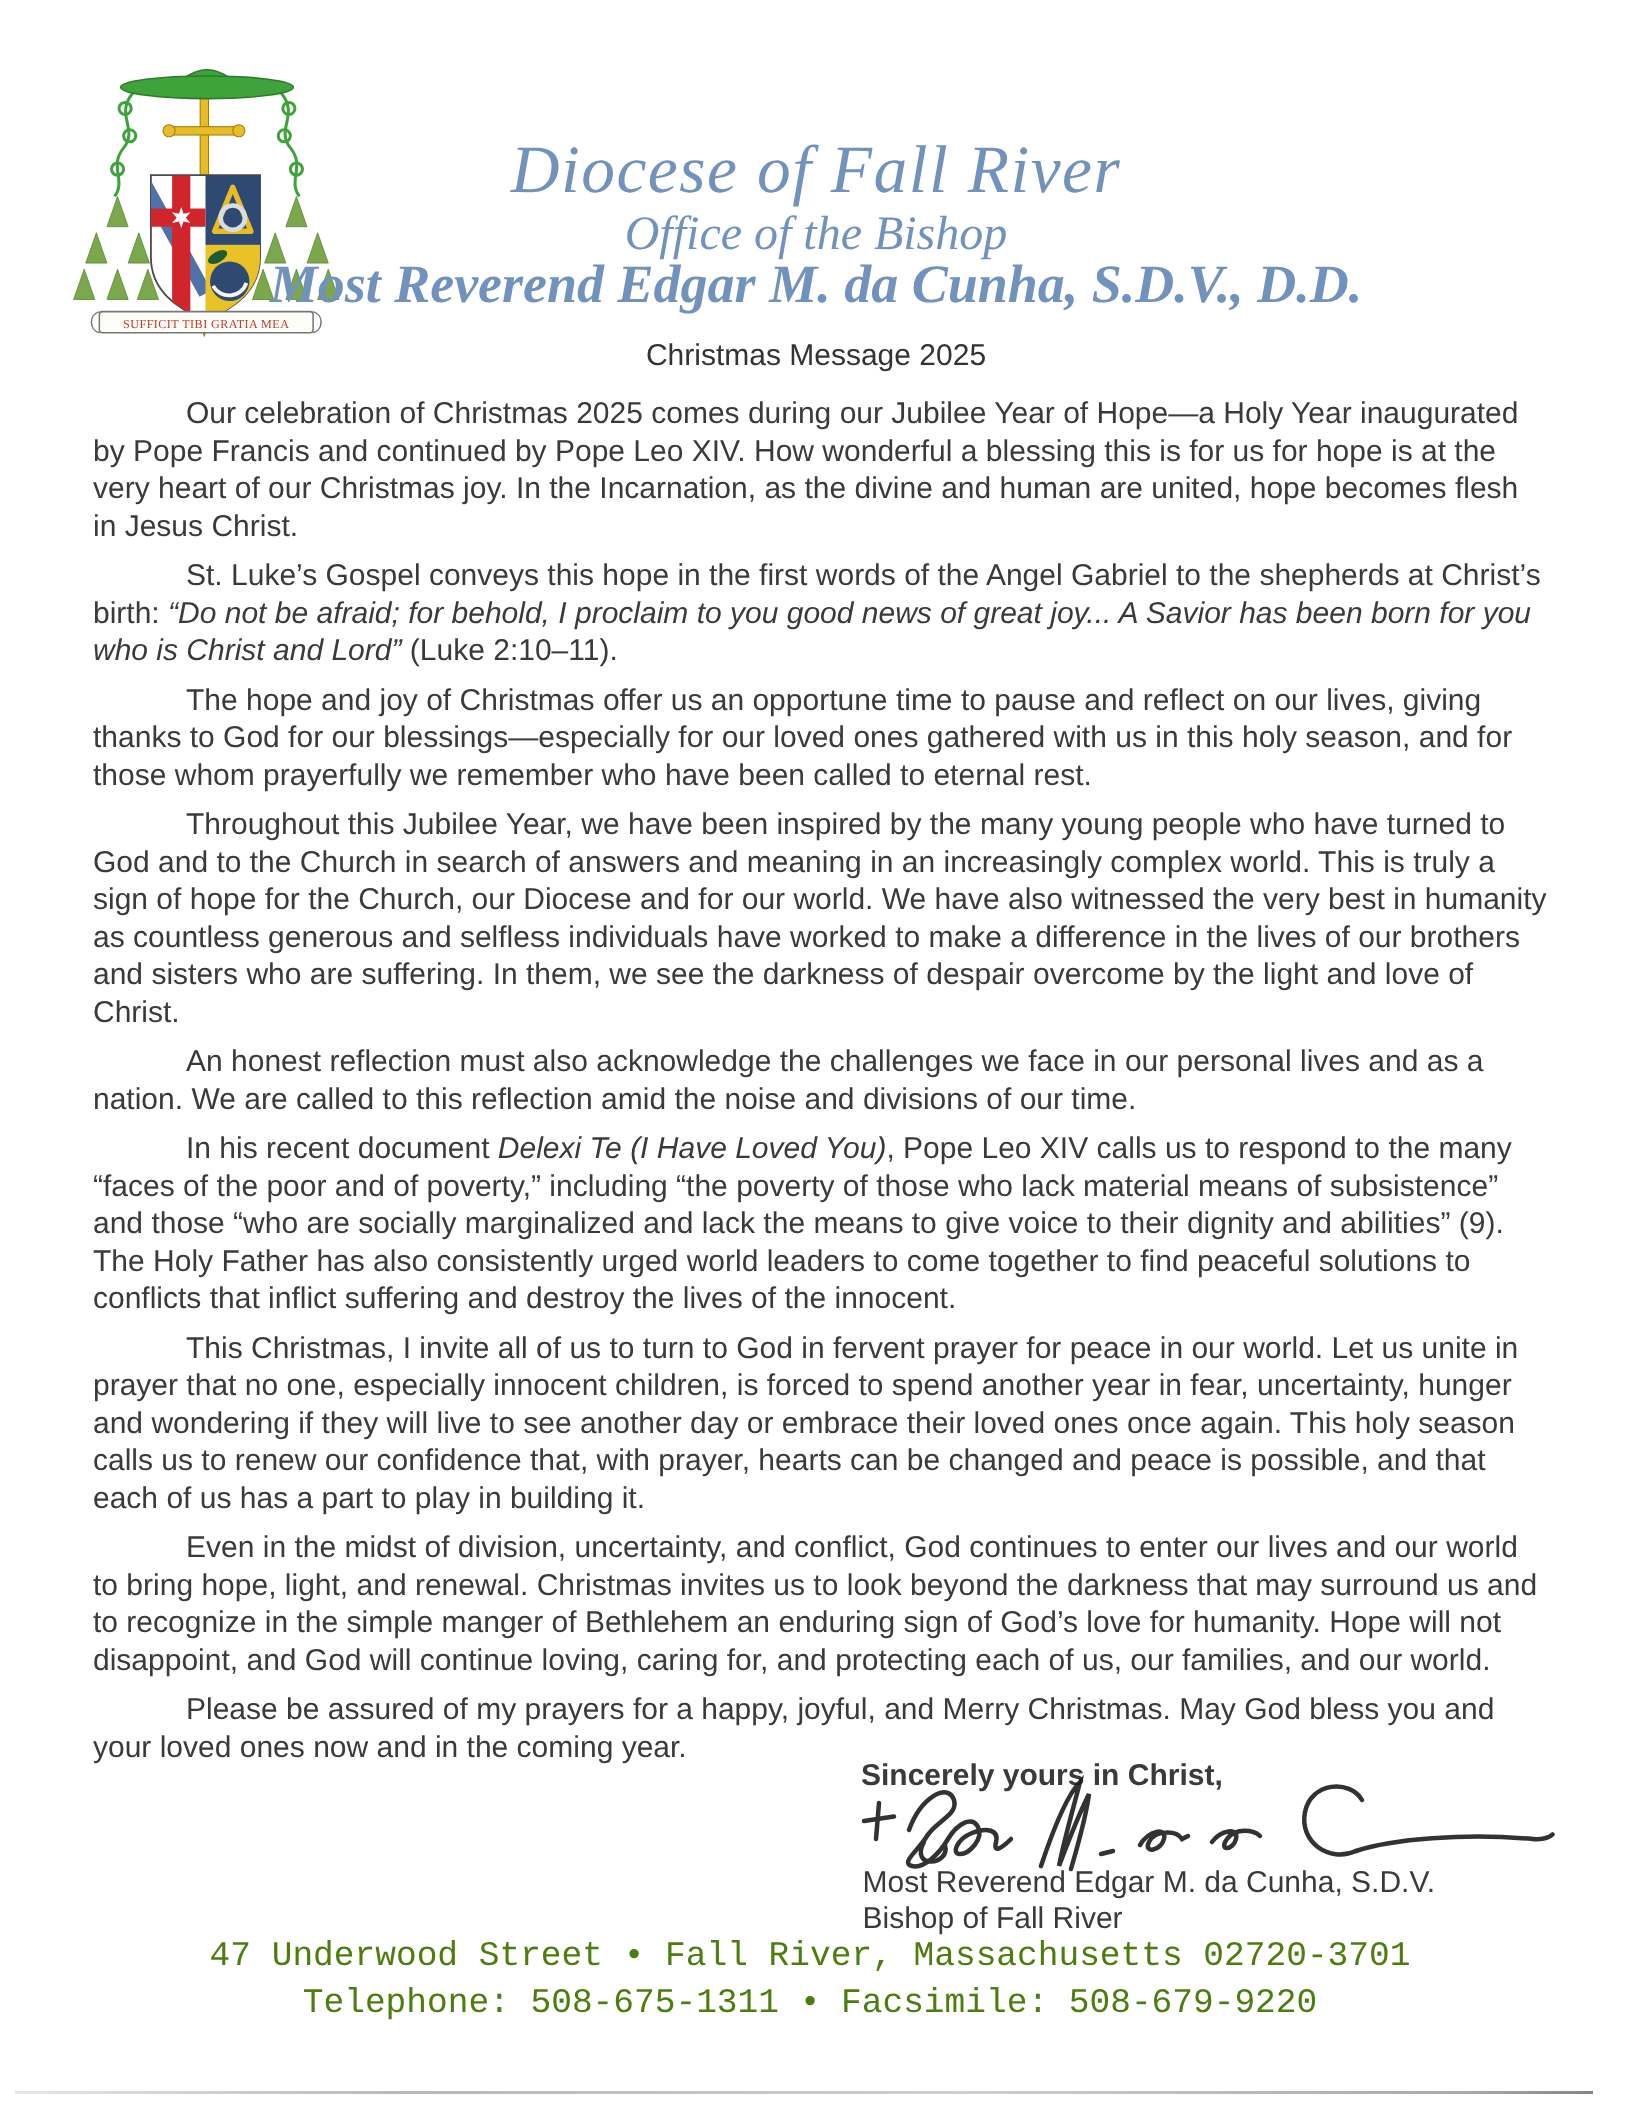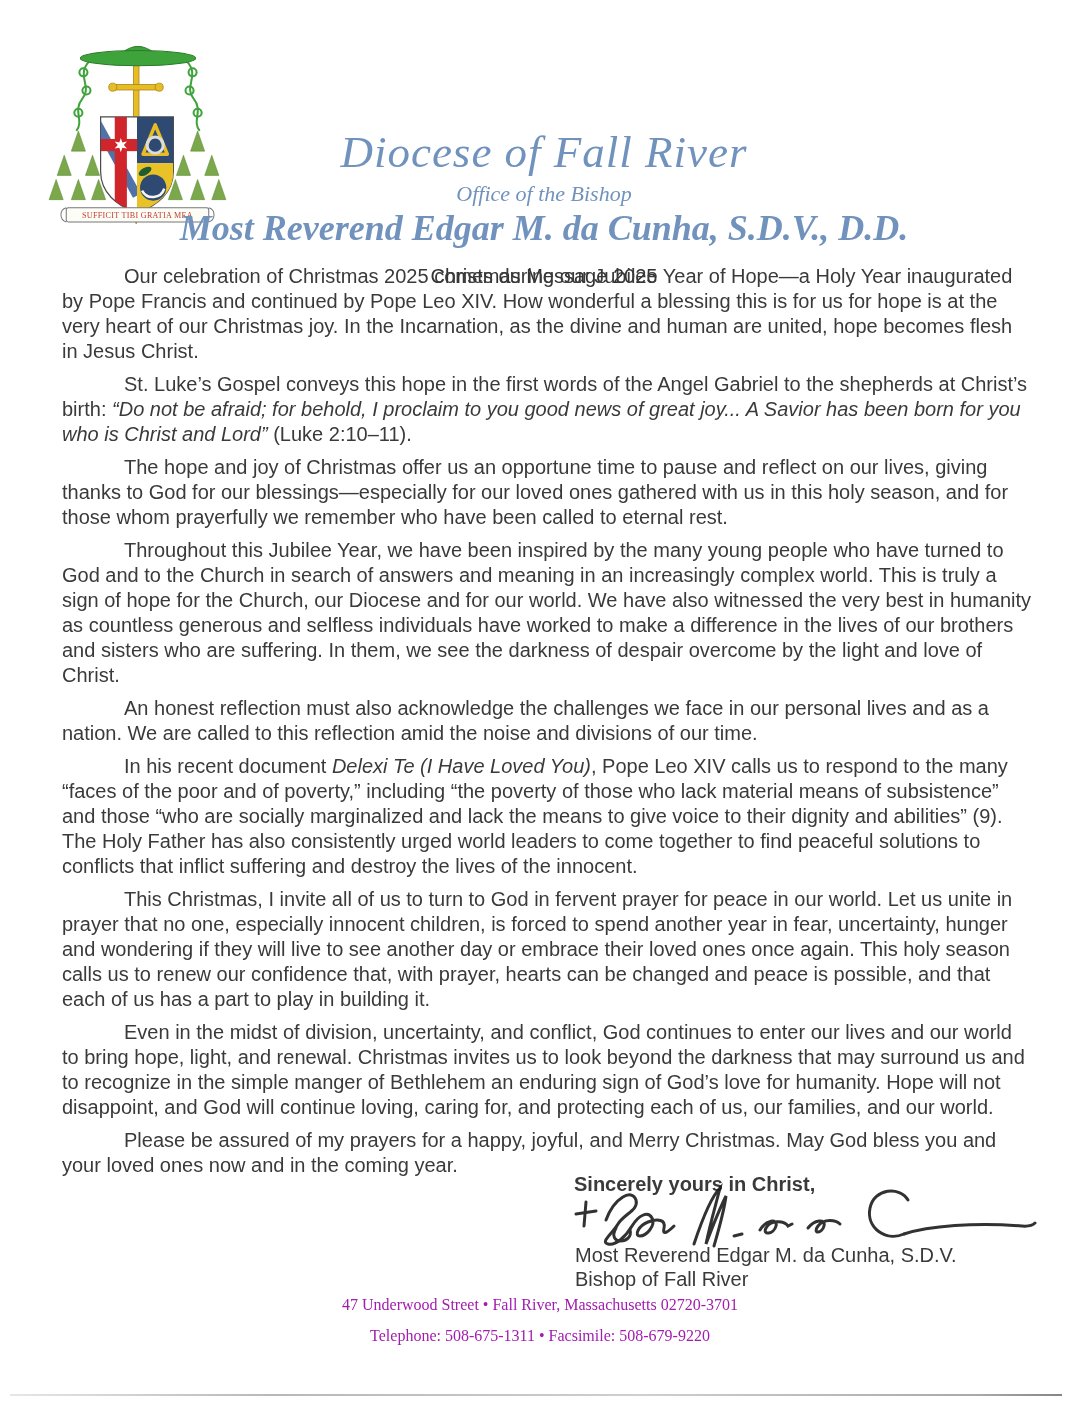--- a/index.html
+++ b/index.html
@@ -1,37 +1,37 @@
 <!DOCTYPE html>
 <html><head>
 <meta charset="utf-8">
 <style>
   html,body{margin:0;padding:0;background:#ffffff;}
   body{width:1088px;height:1408px;position:relative;font-family:"Liberation Sans","DejaVu Sans",sans-serif;color:#3a3a3a;overflow:hidden;}
 
   .crest{position:absolute;left:48px;top:42px;width:180px;height:190px;}
 
   .header-block{position:absolute;left:0;top:88px;width:1088px;text-align:center;color:#7092bd;}
-  .hdr-title{font-family:"Liberation Serif","DejaVu Serif",serif;font-style:italic;font-size:45px;line-height:50px;letter-spacing:1px;margin-top:39px;}
-  .hdr-sub{font-family:"Liberation Serif","DejaVu Serif",serif;font-style:italic;font-size:22px;line-height:30px;margin-top:2px;}
+  .hdr-title{font-family:"Liberation Serif","DejaVu Serif",serif;font-style:italic;font-size:45px;line-height:50px;letter-spacing:1px;}
+  .hdr-sub{font-family:"Liberation Serif","DejaVu Serif",serif;font-style:italic;font-size:32px;line-height:30px;margin-top:2px;}
   .hdr-bishop{font-family:"Liberation Serif","DejaVu Serif",serif;font-style:italic;font-weight:600;font-size:36px;line-height:32px;margin-top:3px;}
   .hdr-message{font-family:"Liberation Sans","DejaVu Sans",sans-serif;font-style:normal;font-weight:500;font-size:20px;line-height:24px;margin-top:20px;color:#333333;}
 
   .letter-body{position:absolute;left:62px;top:256px;width:970px;font-size:20px;line-height:25px;}
   .salutation{margin:0;}
   p.para{margin:8px 0 0 0;text-indent:62px;}
   .it{font-style:italic;}
 
   .sig-block{position:absolute;left:572px;top:1172px;width:470px;height:130px;font-size:20px;line-height:25px;}
   .sig-closing{position:absolute;left:2px;top:0;font-weight:bold;}
   .sig-svg{position:absolute;left:-16px;top:8px;width:482px;height:90px;overflow:visible;}
   .sig-name{position:absolute;left:3px;top:71px;white-space:nowrap;text-align:right;}
   .sig-title{position:absolute;left:3px;top:95px;white-space:nowrap;}
 
-  .footer{position:absolute;left:0;top:1291px;width:1080px;text-align:center;color:#a21caf;font-family:Liberation Serif, serif;font-size:16px;line-height:27px;}
+  .footer{position:absolute;left:0;top:1291px;width:1080px;text-align:center;color:#4d7c0f;font-family:Liberation Mono, monospace;font-size:23px;line-height:27px;}
   .footer .line2{margin-top:4px;}
 
   .scan-line{position:absolute;left:10px;top:1394px;width:1052px;height:2px;background:linear-gradient(to right,#e2e2e2,#ababab 25%,#c6c6c6 60%,#9a9a9a 92%,#6f6f6f);opacity:.85;}
 </style>
 </head>
 <body>
 
 <div class="crest">
   <svg width="180" height="190" viewBox="0 0 178 188">
     <defs>

